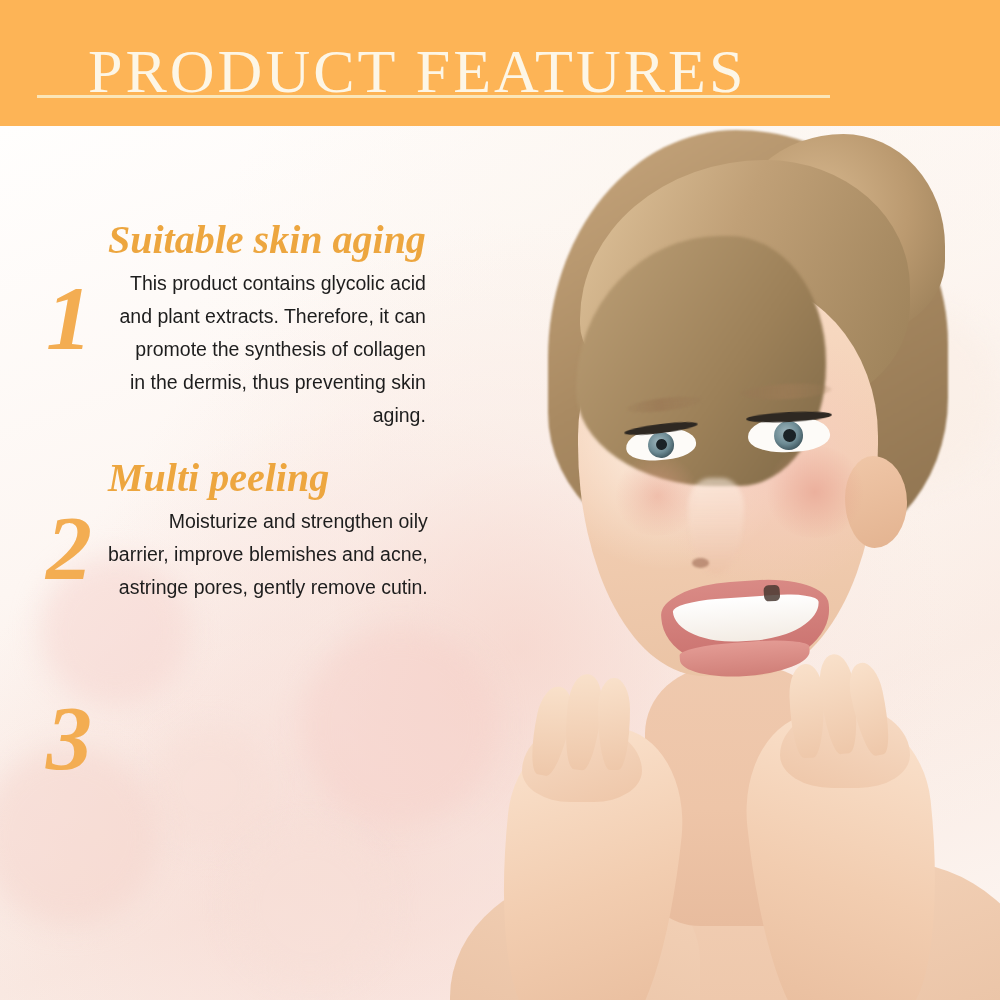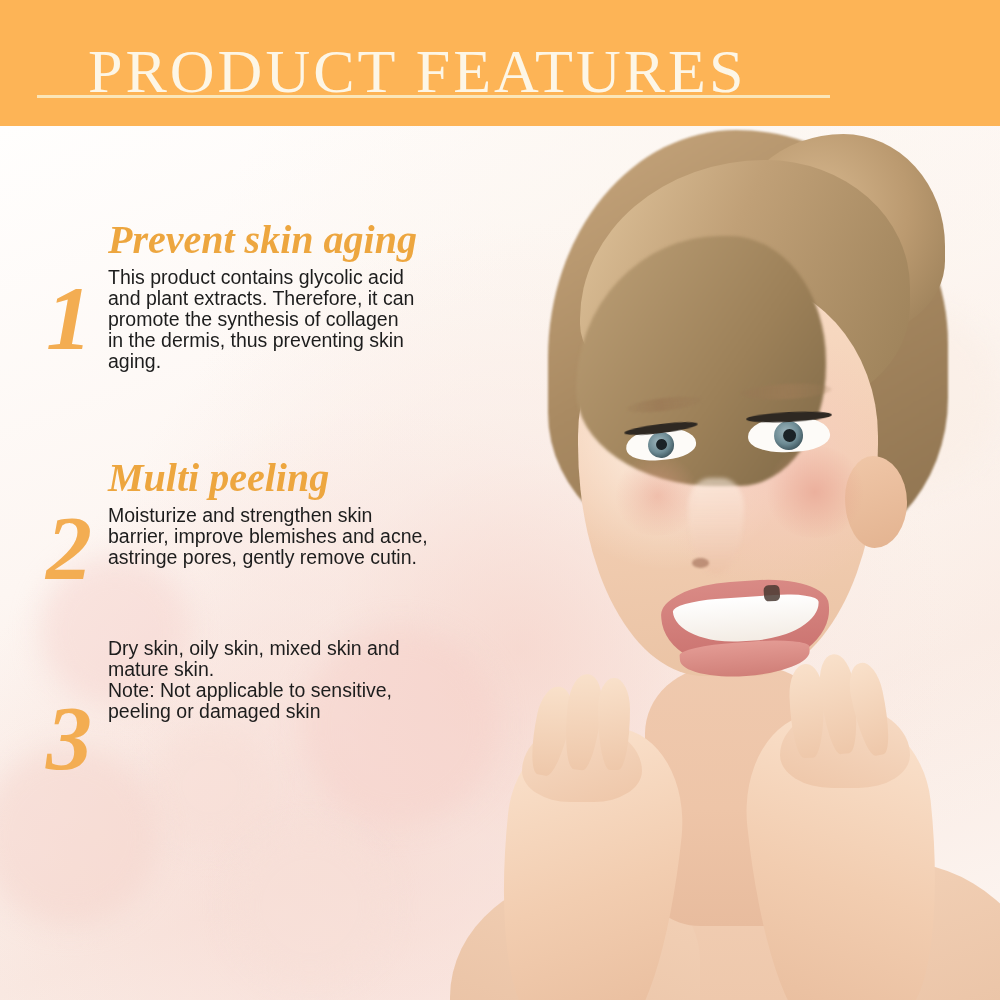--- a/index.html
+++ b/index.html
@@ -303,24 +303,25 @@
     font-weight: 700;
     font-size: 40px;
     line-height: 1.12;
     color: #eda63f;
     margin: 0 0 4px 0;
     white-space: pre-line;
   }
   .f-text {
     font-family: "Liberation Sans", sans-serif;
     font-size: 19.5px;
-    line-height: 21px;
+    line-height: 33px;
     color: #1d1d1d;
     margin: 0;
     white-space: pre-line;
+    text-align: right;
   }
 
   #feature-1 { left: 30px; top: 214px; }
   #feature-1 .f-num { padding-top: 58px; }
   #feature-2 { left: 30px; top: 452px; }
   #feature-2 .f-num { padding-top: 50px; }
   #feature-3 { left: 30px; top: 634px; }
   #feature-3 .f-num { padding-top: 58px; }
 </style>
 </head>
@@ -391,42 +392,38 @@
   </div>
 
   <div class="header-band">
     <div class="header-title">PRODUCT FEATURES</div>
     <div class="header-rule"></div>
   </div>
 
   <div class="feature" id="feature-1">
     <div class="f-num">1</div>
     <div class="f-body">
-      <h2 class="f-title">Prevent skin aging</h2>
+      <h2 class="f-title">Suitable skin aging</h2>
       <p class="f-text">This product contains glycolic acid
 and plant extracts. Therefore, it can
 promote the synthesis of collagen
 in the dermis, thus preventing skin
 aging.</p>
     </div>
   </div>
 
   <div class="feature" id="feature-2">
     <div class="f-num">2</div>
     <div class="f-body">
       <h2 class="f-title">Multi peeling</h2>
-      <p class="f-text">Moisturize and strengthen skin
+      <p class="f-text">Moisturize and strengthen oily
 barrier, improve blemishes and acne,
 astringe pores, gently remove cutin.</p>
     </div>
   </div>
 
   <div class="feature" id="feature-3">
     <div class="f-num">3</div>
     <div class="f-body">
-      <p class="f-text">Dry skin, oily skin, mixed skin and
-mature skin.
-Note: Not applicable to sensitive,
-peeling or damaged skin</p>
     </div>
   </div>
 
 </div>
 
 </body></html>

